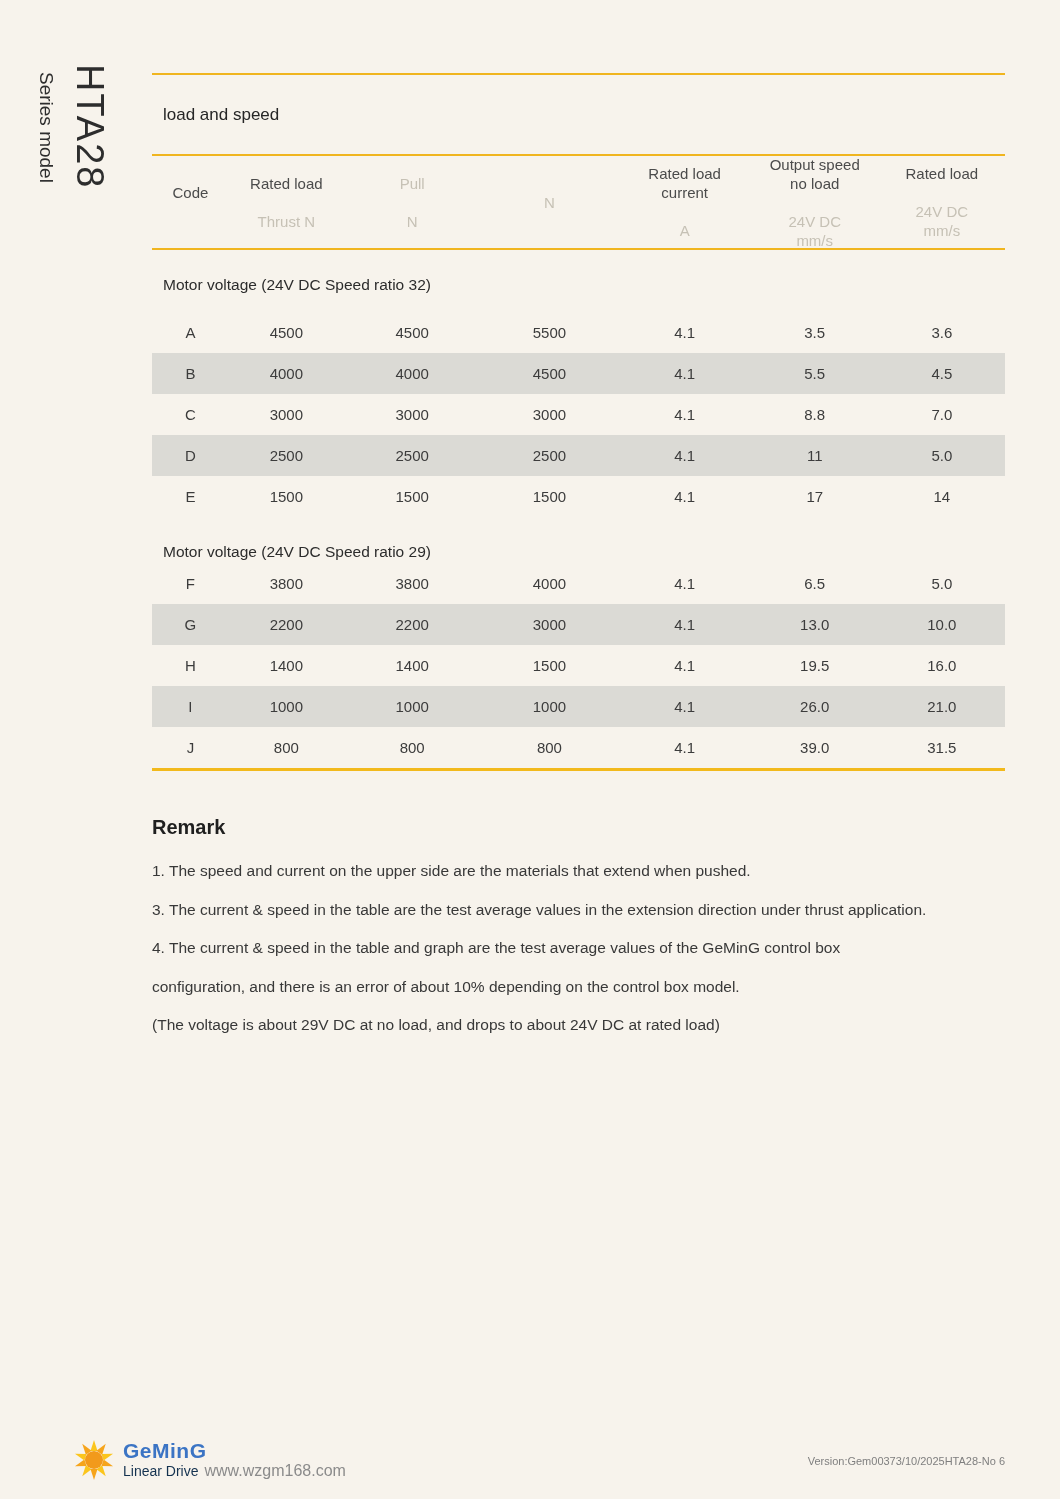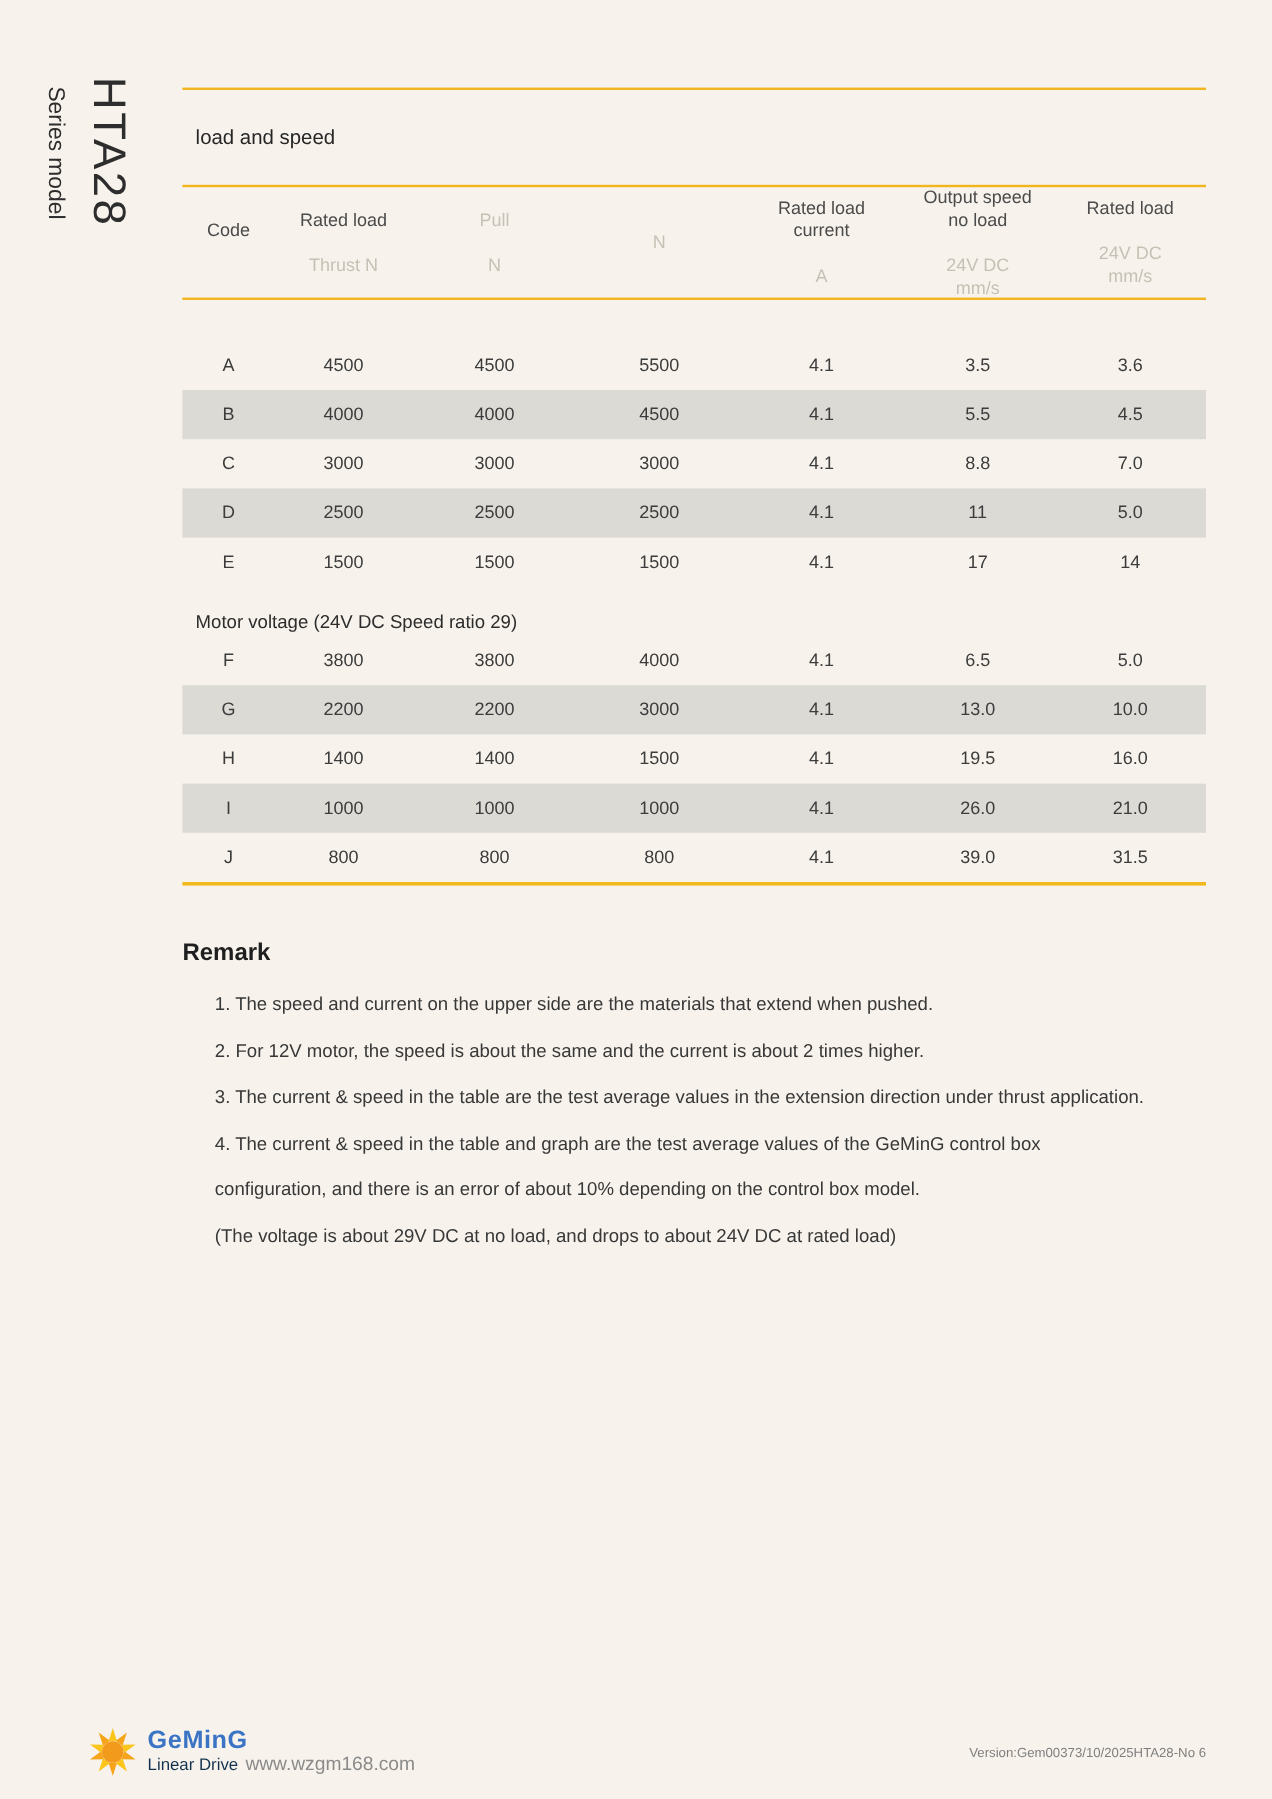--- a/index.html
+++ b/index.html
@@ -44,21 +44,21 @@
   .table-body > .group-label:nth-of-type(2) { margin-top:21px; }
   .table-body > .rows:nth-of-type(1) { margin-top:34px; }
   .table-body > .rows:nth-of-type(2) { margin-top:16px; }
 
   .data-row { display:flex; align-items:center; height:41px; font-size:15px; color:#3c3c3c; }
   .data-row.shaded { background:#dbdad5; }
   .cell { text-align:center; }
 
   .remark-title { margin-top:45px; font-size:20px; font-weight:bold; color:#1f1f1f; }
   .remark-lines { margin-top:13px; }
-  .remark-line  { font-size:15.5px; line-height:38.5px; color:#383838;margin-left:27px; }
+  .remark-line  { font-size:15.5px; line-height:38.5px; color:#383838; }
 
   
   .footer { position:absolute; left:72px; bottom:18px; display:flex; align-items:center; gap:7px; }
   .sun { display:block; }
   .brand { font-size:21px; font-weight:bold; color:#3b74c4; letter-spacing:0.5px; line-height:22px; }
   .brand-row { display:flex; align-items:baseline; gap:6px; }
   .brand-sub { font-size:14px; font-weight:normal; color:#14324f; }
   .website { font-size:16px; color:#8b8b8b; }
   .version { position:absolute; right:55px; bottom:32px; font-size:11px; color:#7f7f7f; }
 </style>
@@ -109,20 +109,21 @@
       <div class="hcell c6">
         <div class="hmain">Rated load</div>
         <div class="hsub">24V DC
 mm/s</div>
       </div>
     </div>
 
     <div class="rule rule-3"></div>
 
     <div class="table-body">
+        <div class="group-label">Motor voltage (24V DC Speed ratio 32)</div>
         <div class="rows">
           <div class="data-row">
             <div class="cell c0">A</div>
             <div class="cell c1">4500</div>
             <div class="cell c2">4500</div>
             <div class="cell c3">5500</div>
             <div class="cell c4">4.1</div>
             <div class="cell c5">3.5</div>
             <div class="cell c6">3.6</div>
           </div>
@@ -211,21 +212,20 @@
             <div class="cell c6">31.5</div>
           </div>
         </div>
       </div>
 
     <div class="rule rule-4 thick"></div>
 
     <div class="remark-title">Remark</div>
     <div class="remark-lines">
         <div class="remark-line">1. The speed and current on the upper side are the materials that extend when pushed.</div>
-        <div class="remark-line">2. For 12V motor, the speed is about the same and the current is about 2 times higher.</div>
         <div class="remark-line">3. The current &amp; speed in the table are the test average values in the extension direction under thrust application.</div>
         <div class="remark-line">4. The current &amp; speed in the table and graph are the test average values of the GeMinG control box</div>
         <div class="remark-line">configuration, and there is an error of about 10% depending on the control box model.</div>
         <div class="remark-line"> (The voltage is about 29V DC at no load, and drops to about 24V DC at rated load)</div>
       </div>
   </div>
 
   <div class="footer">
     <svg class="sun" width="44" height="42" viewBox="0 0 44 42">
       <g transform="translate(22,21)">

